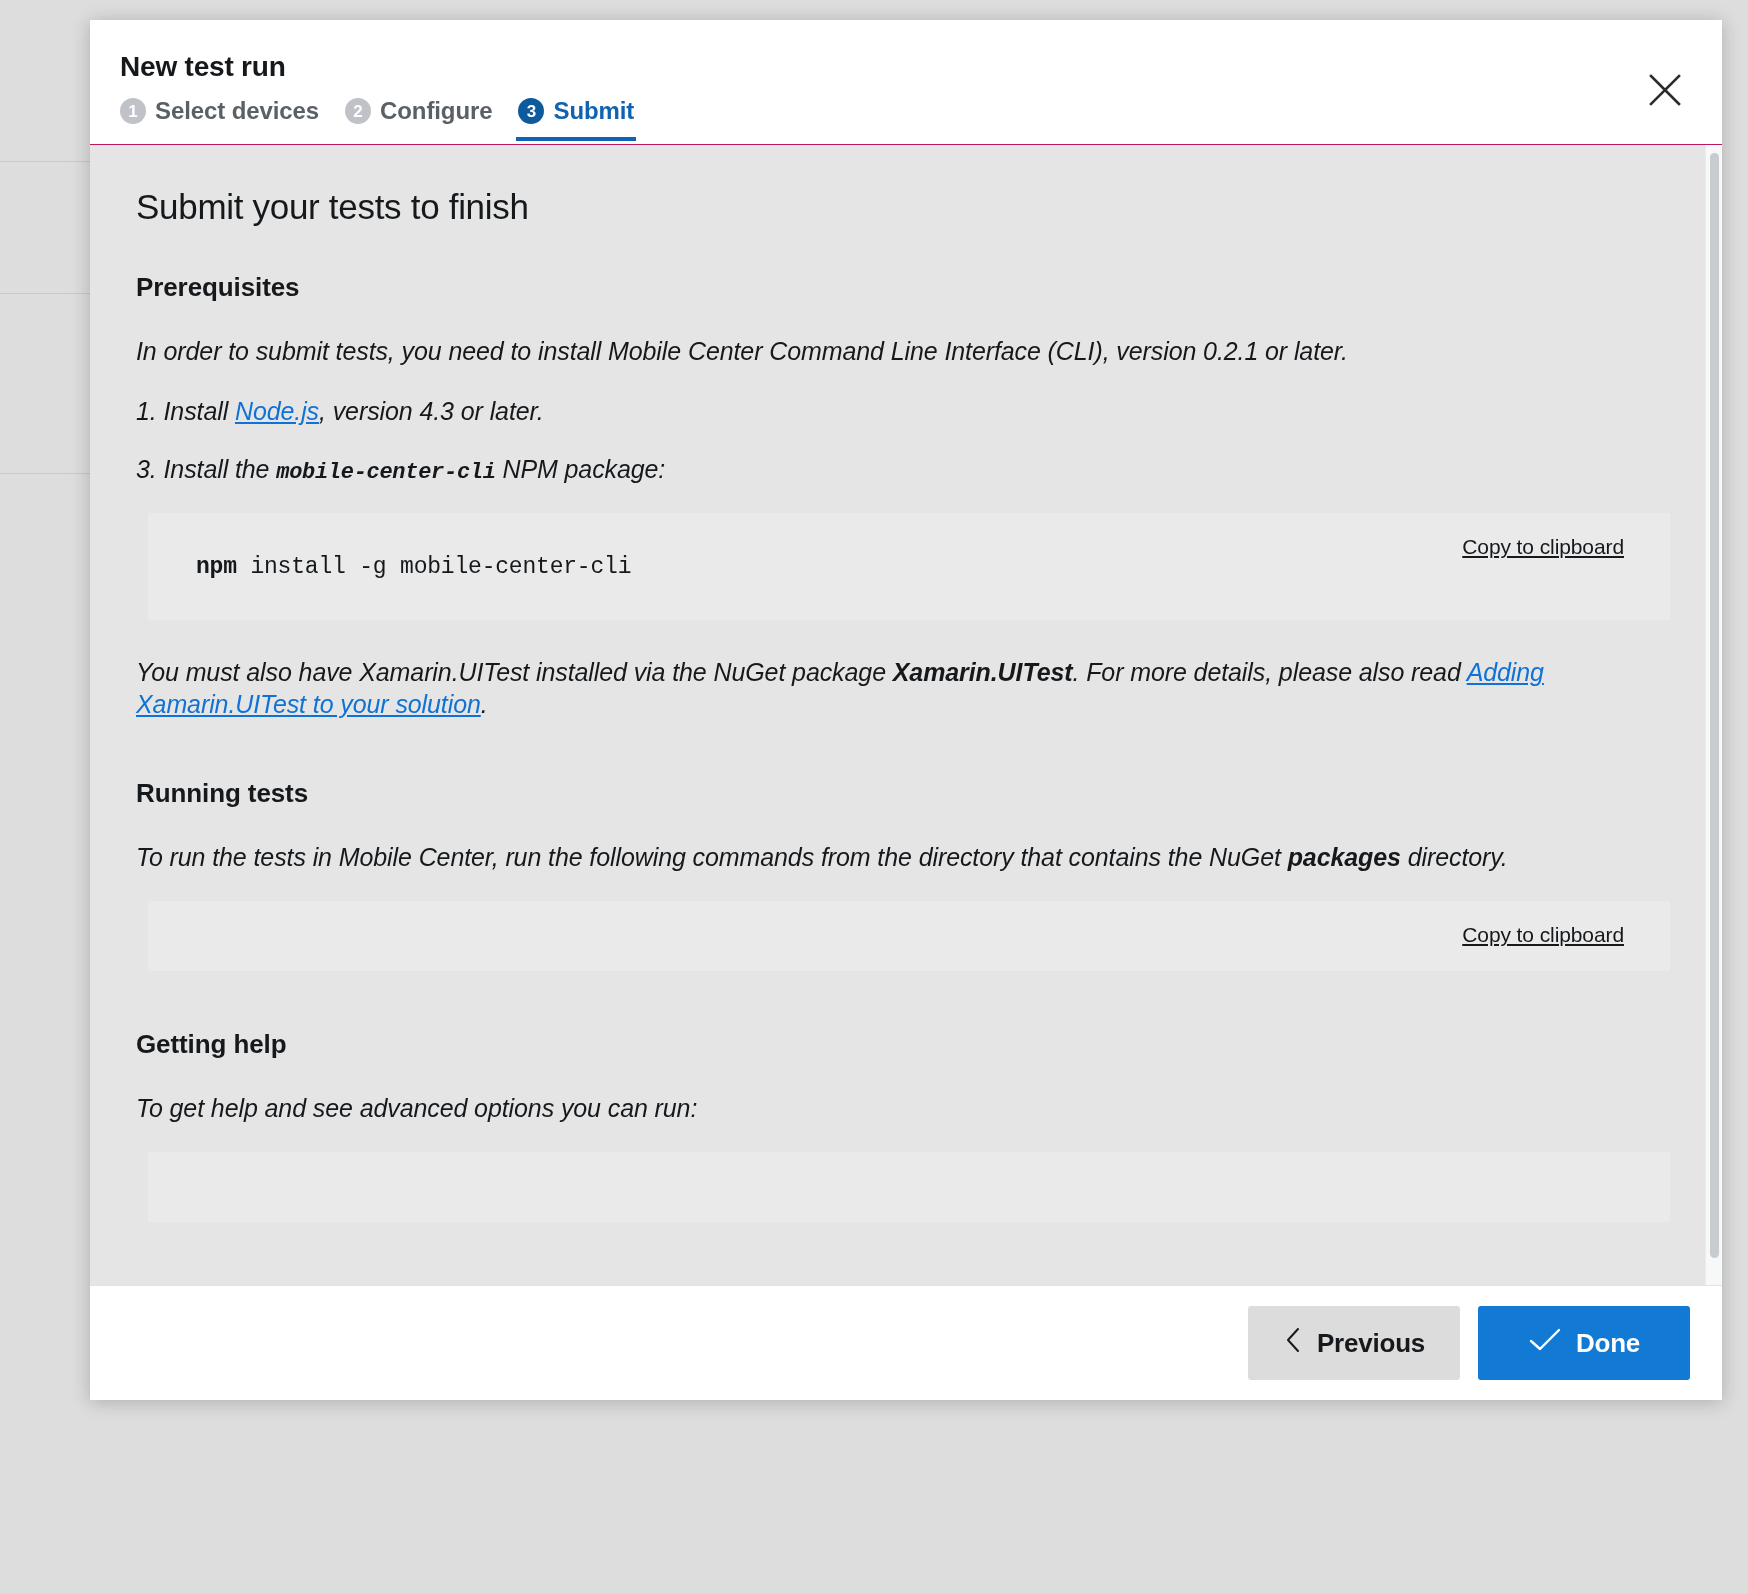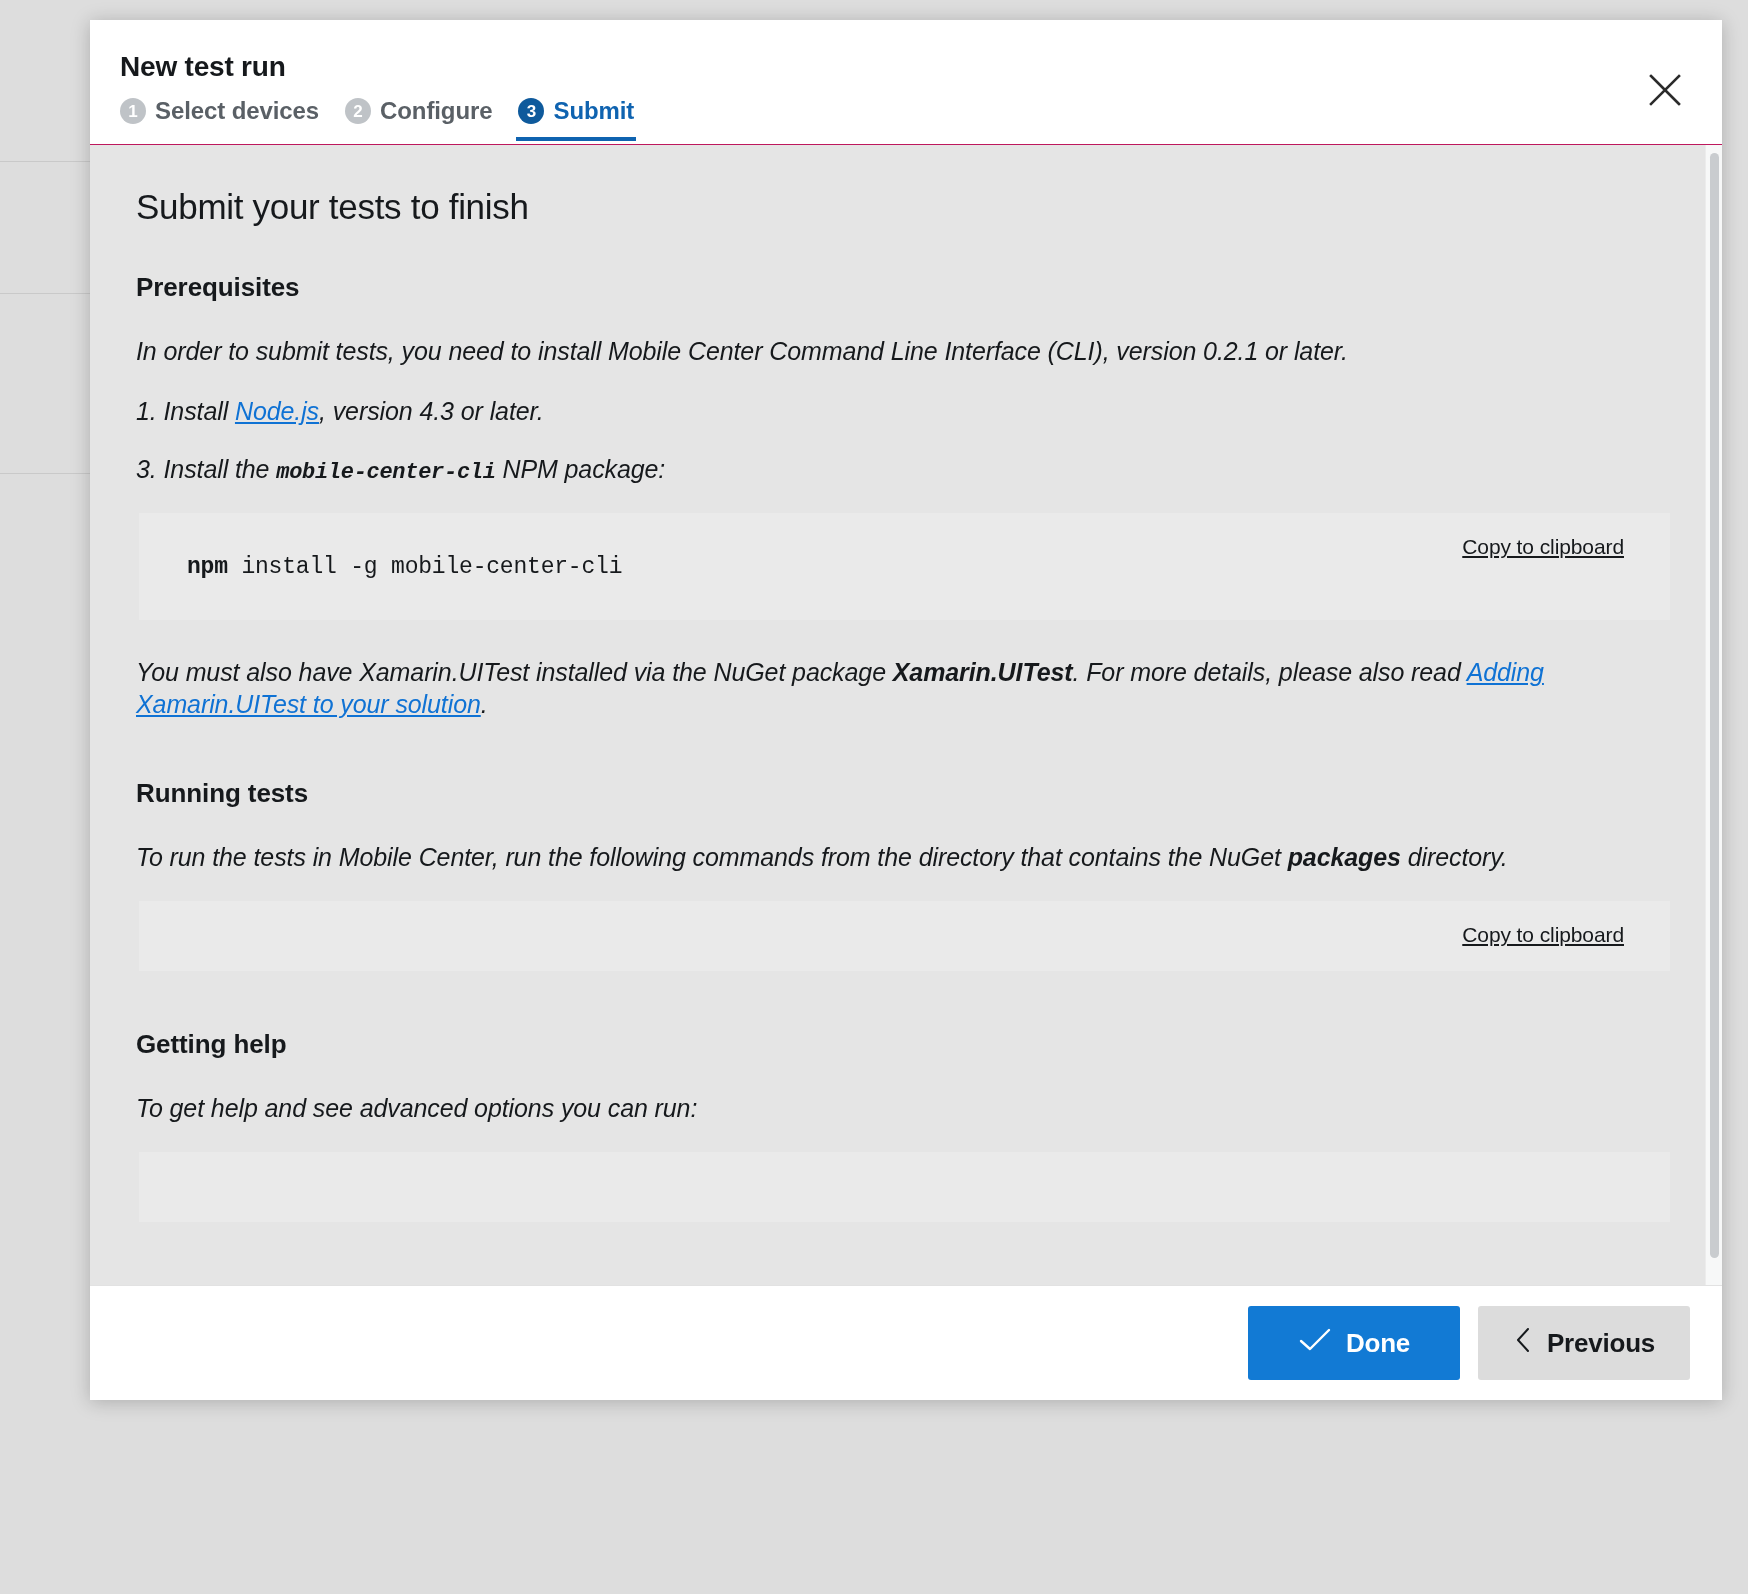--- a/index.html
+++ b/index.html
@@ -203,21 +203,21 @@
     letter-spacing: -.3px;
   }
   a.doc-link {
     color: #0f72d4;
     text-decoration: underline;
   }
 
   .code-block {
     position: relative;
     background: #eaeaea;
-    margin: 0 0 36px 3px;
+    margin: 0 0 36px 12px;
     padding: 36px 48px 34px 48px;
     box-sizing: border-box;
   }
   .code-block pre {
     margin: 0;
     font-family: "Liberation Mono", monospace;
     font-size: 23px;
     line-height: 1.62;
     color: #16191c;
     white-space: pre-wrap;
@@ -363,31 +363,31 @@
       </div>
 
     </div>
 
     <div id="scrollbar-track">
       <div id="scrollbar-thumb"></div>
     </div>
   </div>
 
   <div id="modal-footer">
+    <button class="btn" id="previous-button">
+      <span>
+        <svg width="20" height="30" viewBox="0 0 20 30" aria-hidden="true">
+          <path d="M15 4 L5 15 L15 26" stroke="#16191c" stroke-width="2" fill="none" stroke-linecap="round" stroke-linejoin="round"></path>
+        </svg>
+      </span>
+      <span>Previous</span>
+    </button>
     <button class="btn" id="done-button">
       <span>
         <svg width="34" height="28" viewBox="0 0 34 28" aria-hidden="true">
           <path d="M3 15 L12 23 L31 4" stroke="#ffffff" stroke-width="2.4" fill="none" stroke-linecap="round" stroke-linejoin="round"></path>
         </svg>
       </span>
       <span>Done</span>
     </button>
-    <button class="btn" id="previous-button">
-      <span>
-        <svg width="20" height="30" viewBox="0 0 20 30" aria-hidden="true">
-          <path d="M15 4 L5 15 L15 26" stroke="#16191c" stroke-width="2" fill="none" stroke-linecap="round" stroke-linejoin="round"></path>
-        </svg>
-      </span>
-      <span>Previous</span>
-    </button>
   </div>
 
 </div>
 
 </body></html>

